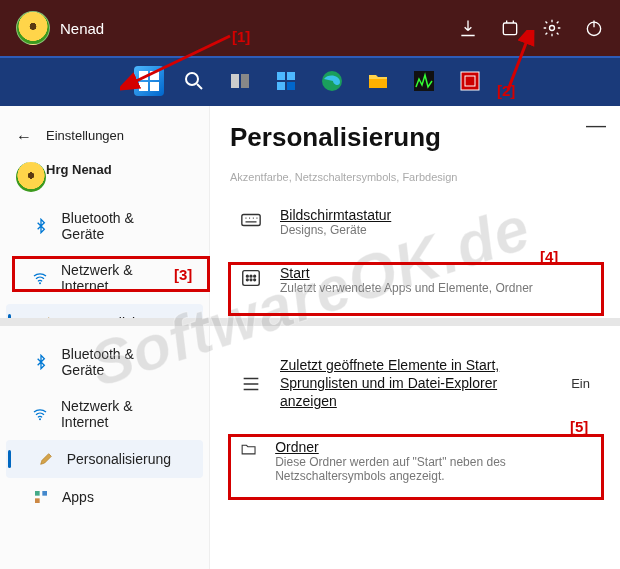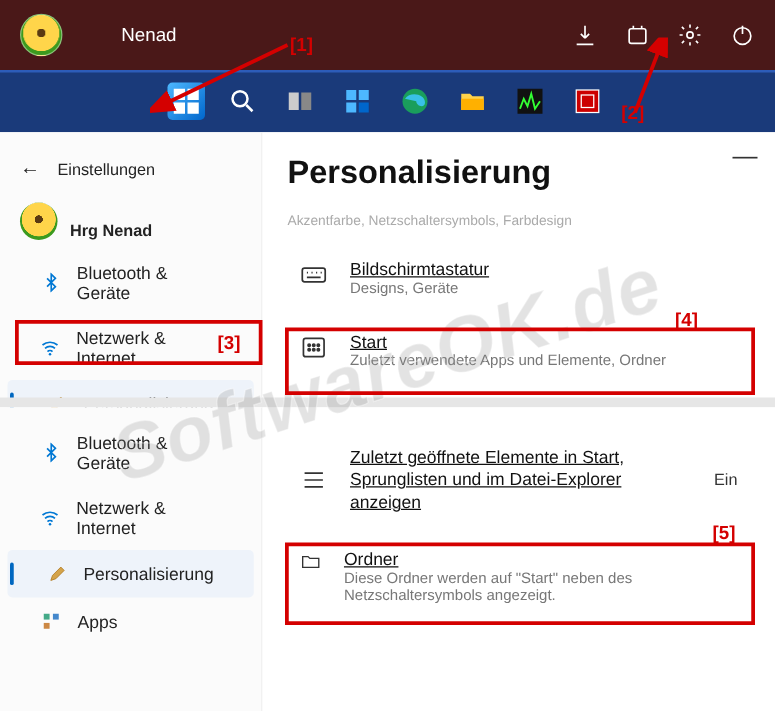--- a/index.html
+++ b/index.html
@@ -14,21 +14,21 @@
     padding: 0 16px;
     color: #fff;
     position: relative;
   }
   .avatar-circle {
     width: 34px; height: 34px; border-radius: 50%;
     background: radial-gradient(circle at 50% 45%, #5a3a12 14%, #ffd54a 15% 60%, #3c9a1e 62% 100%);
     margin-right: 10px;
     border: 1px solid rgba(255,255,255,0.4);
   }
-  .user-name { font-size: 15px; font-weight: 500; margin-left: 37px; }
+  .user-name { font-size: 15px; font-weight: 500; }
   .top-header-right { margin-left: auto; display: flex; gap: 22px; align-items: center; }
   .header-icon { width: 20px; height: 20px; display: flex; align-items: center; justify-content: center; }
   .header-icon svg { stroke: #fff; fill: none; stroke-width: 1.6; }
 
   
   .taskbar {
     background: #1a3a7a;
     height: 50px;
     display: flex;
     align-items: center;
@@ -67,21 +67,21 @@
     border-right: 1px solid #eee;
   }
   .back-row {
     display: flex; align-items: center; gap: 14px;
     padding: 10px 16px;
     font-size: 13px;
     color: #222;
   }
   .back-arrow { font-size: 16px; }
   .user-row {
-    display: flex; align-items: flex-end; gap: 10px;
+    display: flex; align-items: flex-start; gap: 0;
     padding: 8px 16px;
   }
   .user-row .mini-avatar {
     width: 30px; height: 30px; border-radius: 50%;
     background: radial-gradient(circle at 50% 45%, #5a3a12 14%, #ffd54a 15% 60%, #3c9a1e 62% 100%);
   }
   .user-row .uname { font-size: 13px; font-weight: 700; color: #222; }
 
   .nav-item {
     display: flex; align-items: center; gap: 12px;

